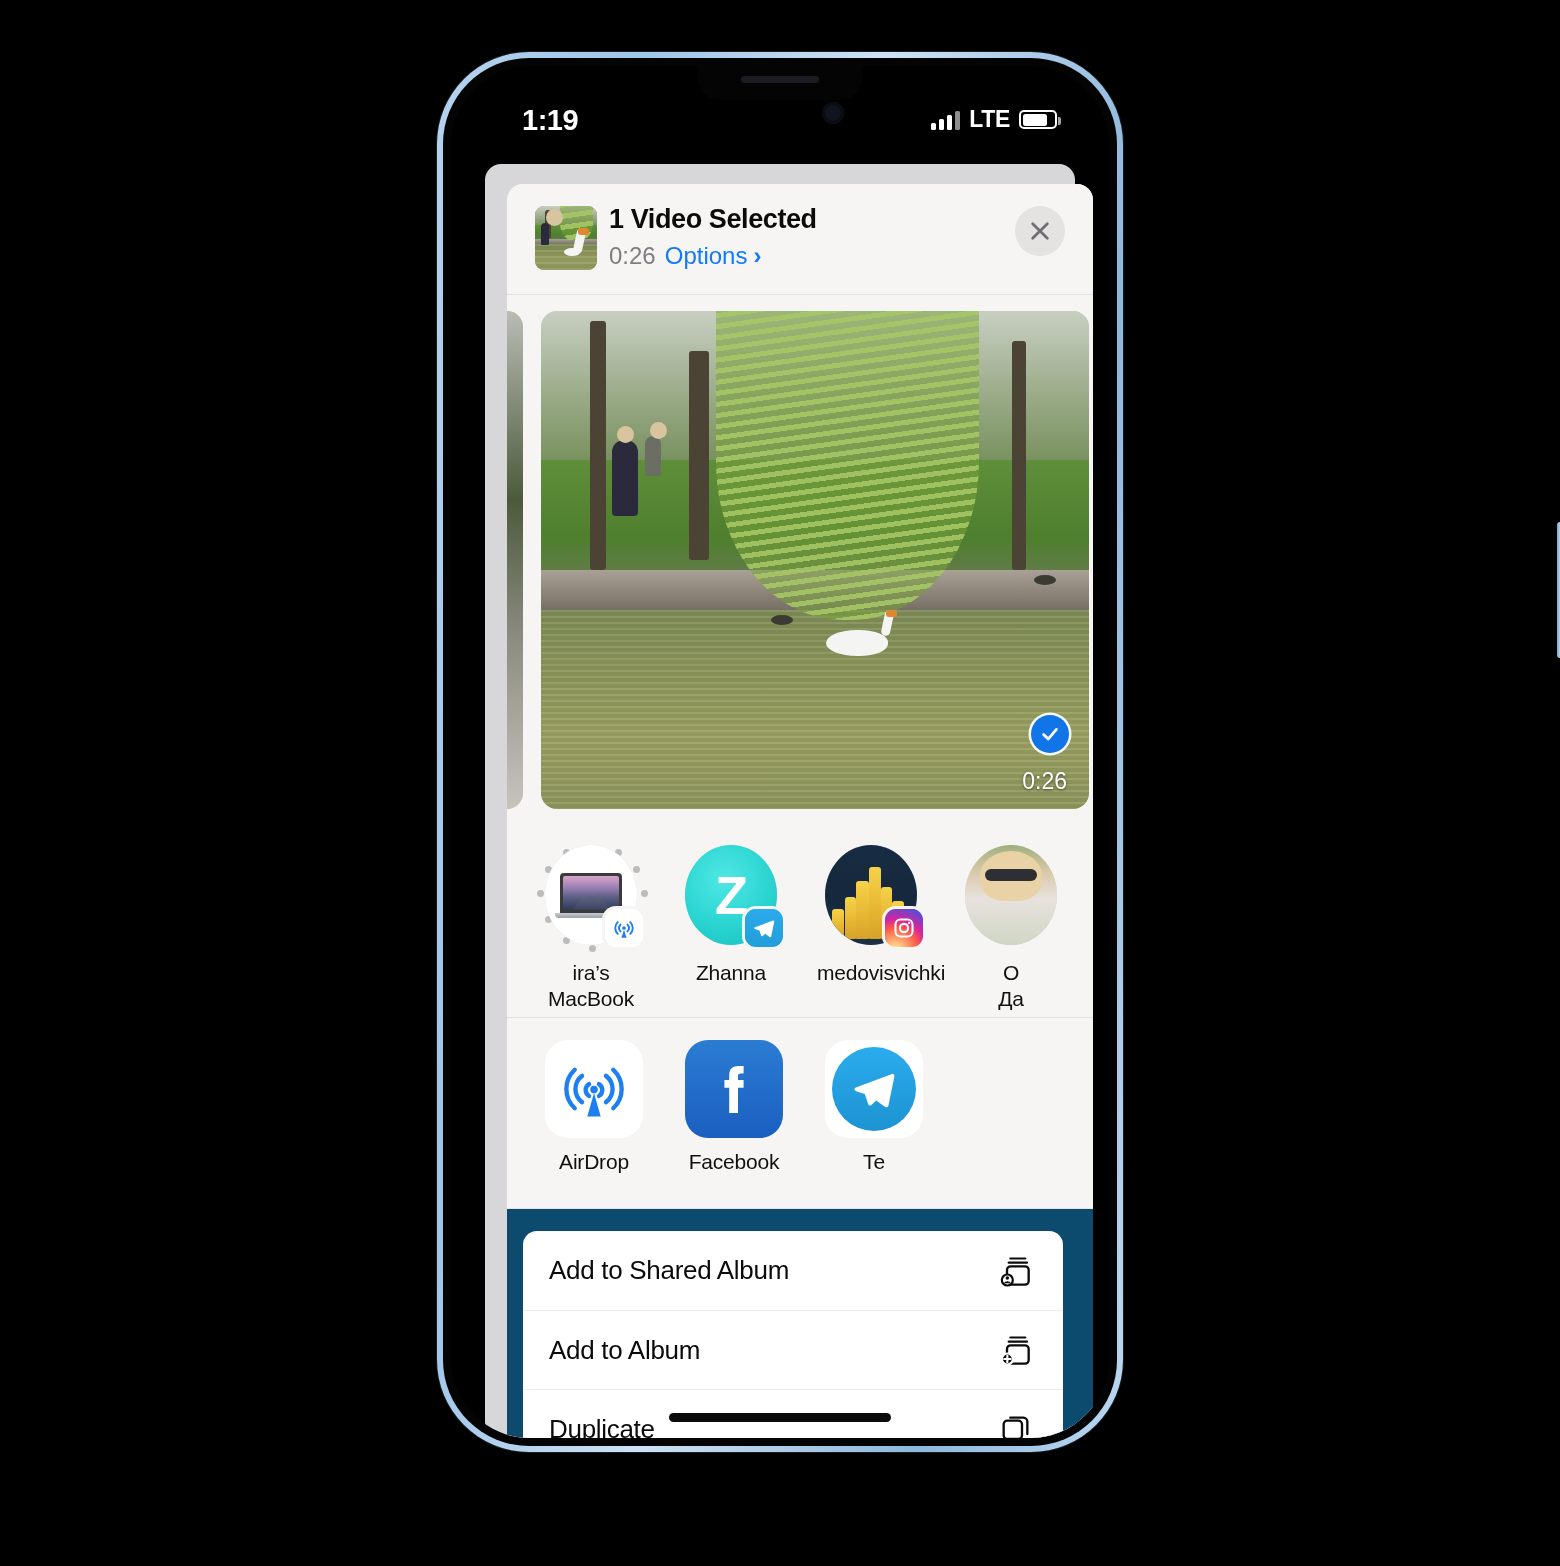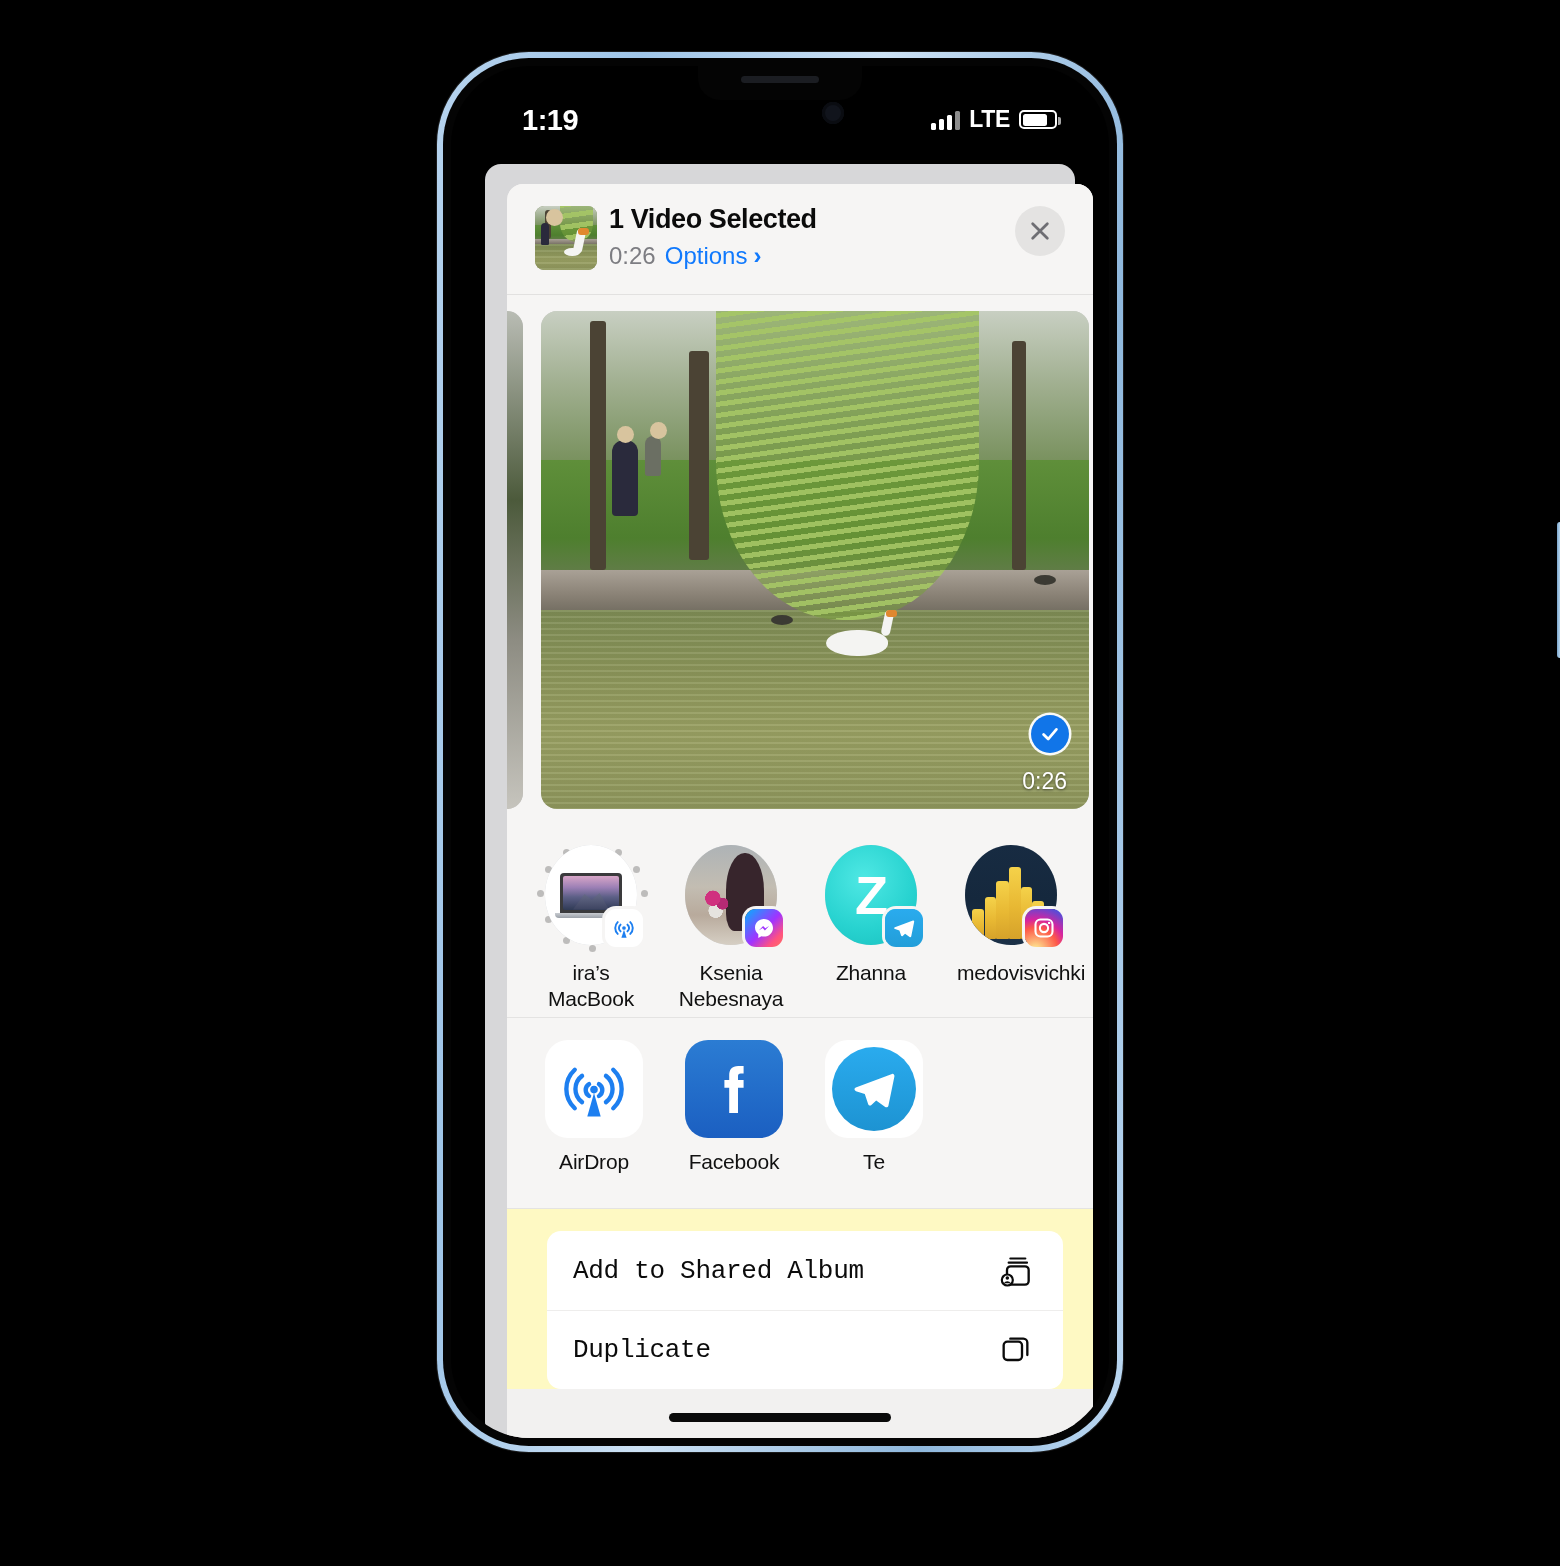--- a/index.html
+++ b/index.html
@@ -358,21 +358,21 @@
   }
   .app-name {
     margin-top: 12px;
     font-size: 21px;
     color: #111111;
     letter-spacing: -0.2px;
     white-space: nowrap;
   }
 
   
-  .actions-wrap { padding: 22px 30px 0 40px; background: #fef9c3; font-family: Liberation Mono, monospace; }
+  .actions-wrap { padding: 22px 30px 0 16px; background: #0c4a6e; }
   .actions {
     background: #ffffff;
     border-radius: 14px;
     overflow: hidden;
   }
   .action-row {
     position: relative;
     height: 79px;
     display: flex;
     align-items: center;
@@ -653,35 +653,20 @@
                       </g>
                       <circle cx="12" cy="12" r="1.7" fill="#1d7ff0"></circle>
                       <path d="M12 13.6 L9.6 21 h4.8 Z" fill="#1d7ff0"></path>
                     </svg>
                   </div>
                 </div>
                 <div class="contact-name">ira’s
 MacBook Air</div>
               </div>
 
-              <div class="contact">
-                <div class="contact-av-wrap">
-                  <div class="contact-av">
-                    <div class="av-ksenia"></div>
-                  </div>
-                  <div class="app-badge badge-messenger">
-                    <svg class="ico-white" viewBox="0 0 24 24">
-                      <path d="M12 3C6.9 3 3 6.8 3 11.6c0 2.7 1.3 5.1 3.3 6.7V22l3.1-1.7c.8.2 1.7.3 2.6.3 5.1 0 9-3.8 9-8.6S17.1 3 12 3z" fill="#fff"></path>
-                      <path d="M6.8 14.4l4.3-4.5 2.2 2.3 3.8-2.3-4.2 4.5-2.2-2.3z" fill="#a033ff"></path>
-                    </svg>
-                  </div>
-                </div>
-                <div class="contact-name">Ksenia
-Nebesnaya</div>
-              </div>
 
               <div class="contact">
                 <div class="contact-av-wrap">
                   <div class="contact-av">
                     <div class="av-zhanna">
                         <span>Z</span>
                       </div>
                   </div>
                   <div class="app-badge badge-telegram">
                     <svg class="ico-white" viewBox="0 0 24 24">
@@ -784,20 +769,31 @@
                   <svg viewBox="0 0 24 24">
                     <path d="M8 4.5h9 M7 7h11" stroke="#0b0b0b" stroke-width="1.3" stroke-linecap="round" fill="none"></path>
                     <rect x="6" y="9.2" width="13" height="11" rx="2.2" fill="none" stroke="#0b0b0b" stroke-width="1.4"></rect>
                     <circle cx="6.2" cy="17.4" r="3.3" fill="#ffffff" stroke="#0b0b0b" stroke-width="1.3"></circle>
                     <circle cx="6.2" cy="16.2" r="1.05" fill="#0b0b0b"></circle>
                     <path d="M4.1 19.4a2.4 2.4 0 0 1 4.2 0z" fill="#0b0b0b"></path>
                   </svg>
                 </div>
               </div>
 
+              <div class="action-row">
+                <div class="action-label">Add to Album</div>
+                <div class="action-icon">
+                  <svg viewBox="0 0 24 24">
+                    <path d="M8 4.5h9 M7 7h11" stroke="#0b0b0b" stroke-width="1.3" stroke-linecap="round" fill="none"></path>
+                    <rect x="6" y="9.2" width="13" height="11" rx="2.2" fill="none" stroke="#0b0b0b" stroke-width="1.4"></rect>
+                    <circle cx="6.2" cy="17.4" r="3.3" fill="#0b0b0b" stroke="#ffffff" stroke-width="1.3"></circle>
+                    <path d="M6.2 15.5v3.8 M4.3 17.4h3.8" stroke="#ffffff" stroke-width="1.3" stroke-linecap="round"></path>
+                  </svg>
+                </div>
+              </div>
 
               <div class="action-row">
                 <div class="action-label">Duplicate</div>
                 <div class="action-icon">
                   <svg viewBox="0 0 24 24">
                     <rect x="4" y="7" width="11" height="11" rx="2.2" fill="none" stroke="#0b0b0b" stroke-width="1.4"></rect>
                     <path d="M8 5.2h7.8A2.4 2.4 0 0 1 18.2 7.6V15" fill="none" stroke="#0b0b0b" stroke-width="1.4" stroke-linecap="round"></path>
                   </svg>
                 </div>
               </div>

